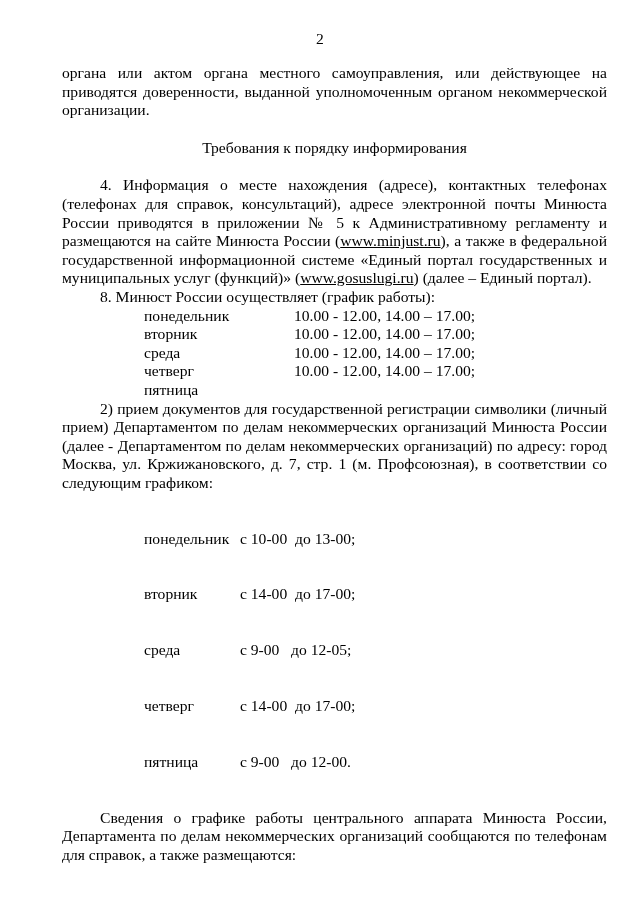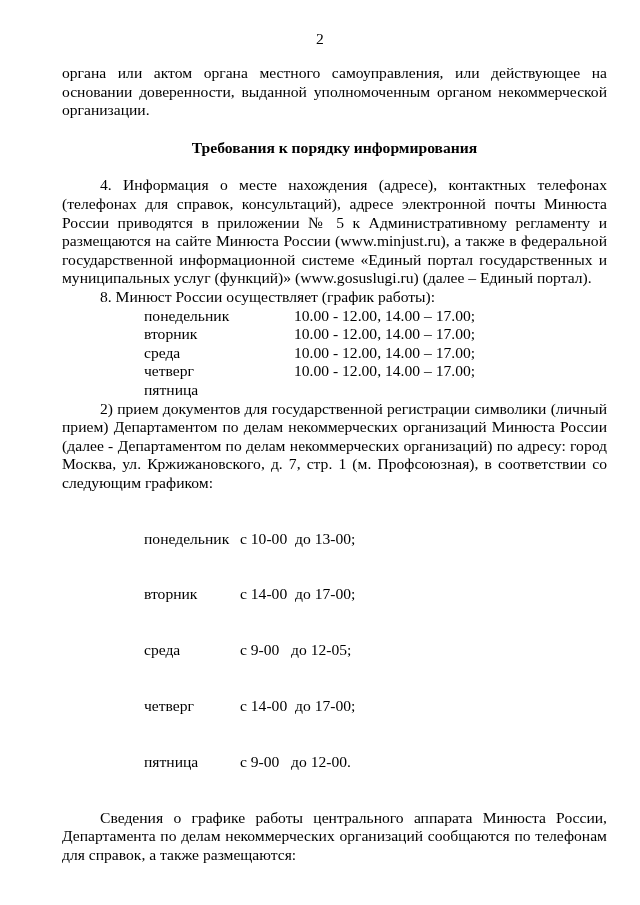--- a/index.html
+++ b/index.html
@@ -2,33 +2,33 @@
 <html><head>
 <meta charset="utf-8">
 <style>
   html, body { margin:0; padding:0; background:#fff; }
   body { width:640px; height:905px; position:relative; overflow:hidden;
     font-family:"Liberation Serif", serif; color:#000; font-size:15.6px; }
   .page-num { position:absolute; top:30px; left:0; width:640px; text-align:center; font-size:15.6px; }
   .content { position:absolute; top:64px; left:62px; width:545px; line-height:18.6px; }
   p { margin:0; text-align:justify; }
   .ind { text-indent:38px; }
-  .title { text-align:center; font-weight:bold; margin-top:19px; margin-bottom:19px; line-height:18.6px; }
+  .title { text-align:center; font-weight:normal; margin-top:19px; margin-bottom:19px; line-height:18.6px; }
   .sched { display:flex; padding-left:38px; }
   .sched .day { width:150px;margin-left:44px; }
   .sched2 .day { width:96px; }
-  a, .u { color:#000; }
+  a, .u { color:#000; text-decoration:underline; }
 </style>
 </head>
 <body>
 
 <div class="page-num">2</div>
 
 <div class="content">
-  <p>органа или актом органа местного самоуправления, или действующее на основании доверенности, выданной уполномоченным органом некоммерческой организации.</p>
+  <p>органа или актом органа местного самоуправления, или действующее на приводятся доверенности, выданной уполномоченным органом некоммерческой организации.</p>
 
   <div class="title">
     <div>Требования к порядку информирования</div>
   </div>
 
   <p class="ind"><span>4. Информация о месте нахождения (адресе), контактных телефонах (телефонах для справок, консультаций), адресе электронной почты Минюста России приводятся в приложении № 5 к Административному регламенту и размещаются на сайте Минюста России (</span><span class="u">www.minjust.ru</span><span>), а также в федеральной государственной информационной системе «Единый портал государственных и муниципальных услуг (функций)» (</span><span class="u">www.gosuslugi.ru</span><span>) (далее – Единый портал).</span></p>
 
   <p class="ind">8. Минюст России осуществляет (график работы):</p>
 
   <div>

